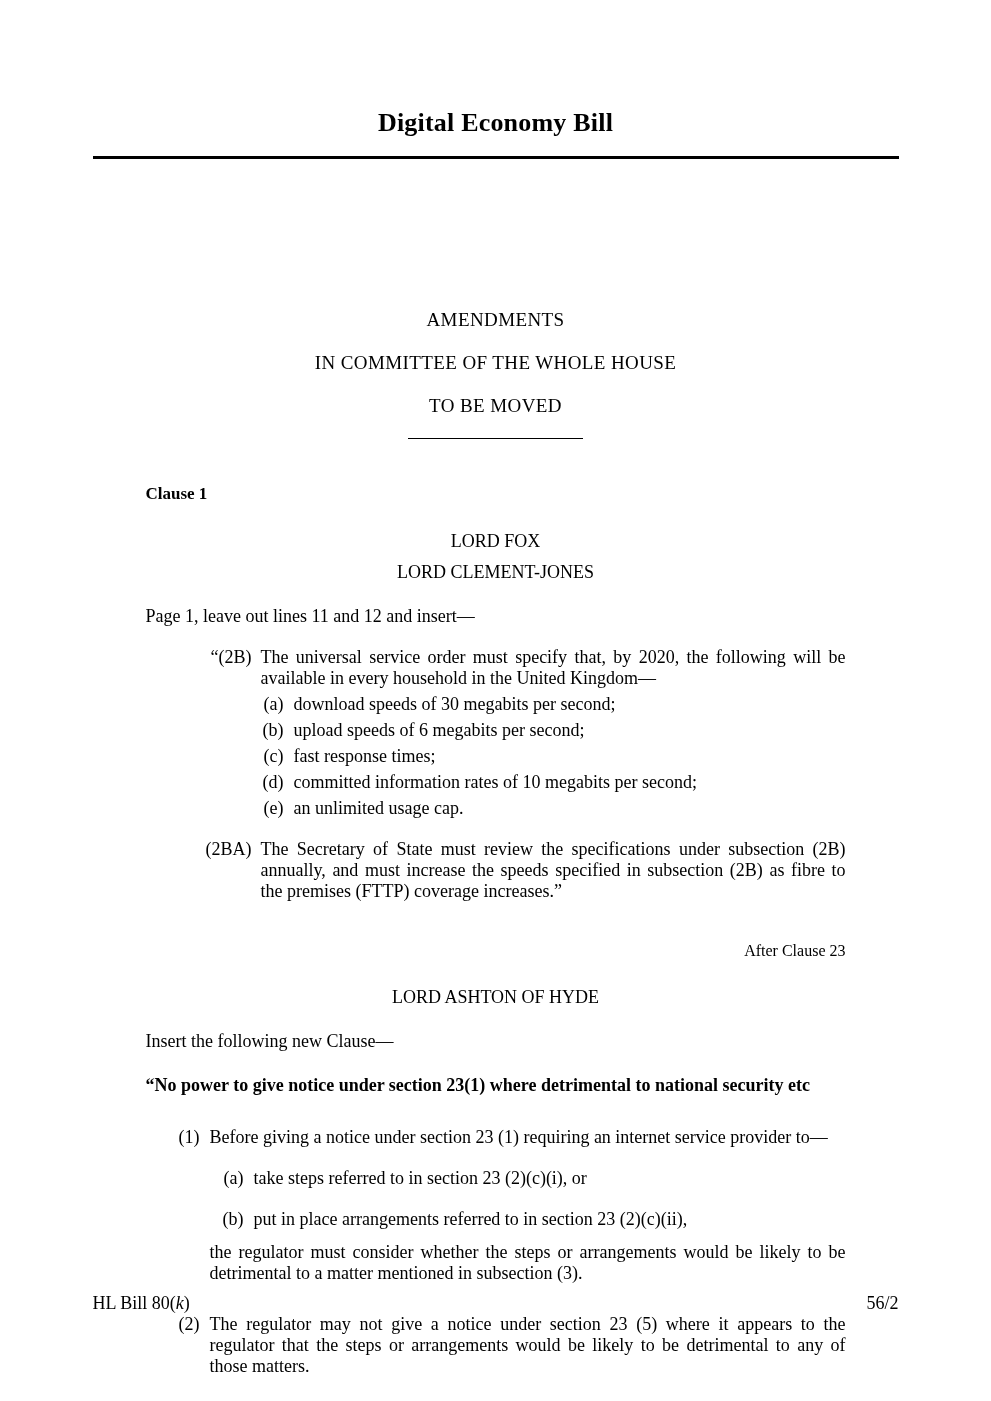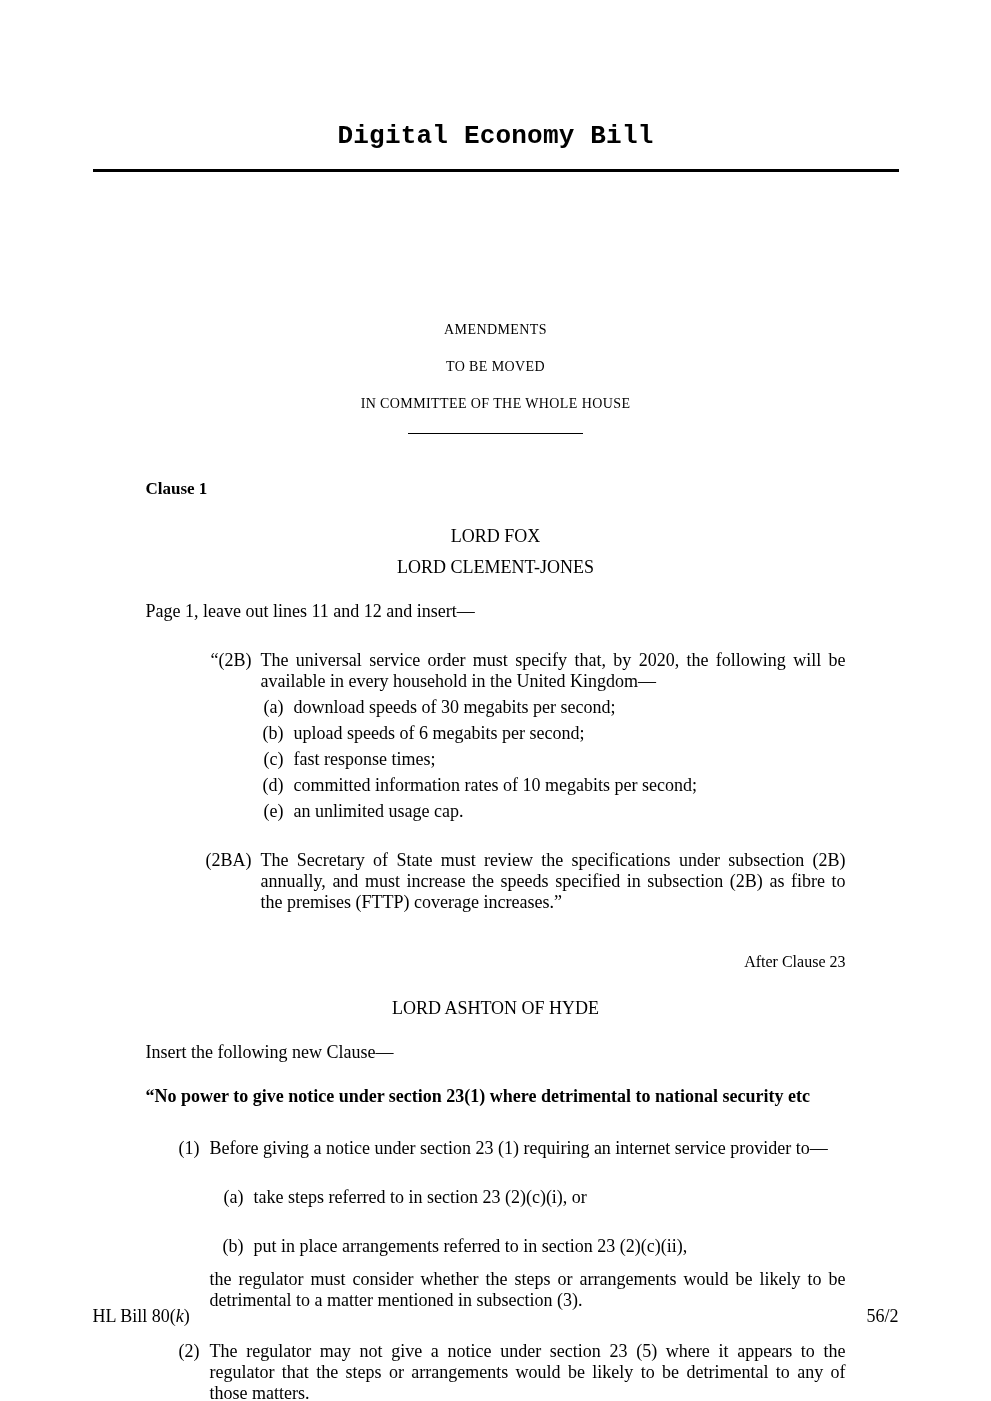--- a/index.html
+++ b/index.html
@@ -19,40 +19,39 @@
     width: 991px;
     height: 1401px;
     box-sizing: border-box;
     padding: 0;
   }
   .doc-title {
     text-align: center;
     font-size: 26px;
     font-weight: bold;
     letter-spacing: 0.2px;
-    margin: 13px;
+    margin: 0;
     padding-top: 108px;
-    font-family: Liberation Mono, monospace;
   }
   .title-rule {
     width: 806px;
     margin: 18px auto 0 auto;
     border-top: 2.5px solid #000;
     border-bottom: 1px solid #000;
     height: 3px;
     box-sizing: border-box;
   }
   .content {
     width: 700px;
     margin: 0 auto;
     padding-top: 150px;
   }
   .heading-line {
     text-align: center;
-    font-size: 14px;
+    font-size: 19px;
     letter-spacing: 0.4px;
     margin: 0 0 21px 0;
   }
   .heading-line.first { margin-top: 0; }
   .short-rule {
     width: 175px;
     border-top: 1px solid #000;
     margin: 20px auto 0 auto;
     height: 0;
   }
@@ -117,21 +116,21 @@
     text-align: left;
     line-height: 1.3;
   }
   .section-head {
     text-align: right;
     font-size: 16px;
     font-weight: normal;
     margin: 40px 0 0 0;
   }
   .spaced-top-lg { margin-top: 30px; }
-  .spaced-top-md { margin-top: 28px; }
+  .spaced-top-md { margin-top: 20px; }
 
   .footer {
     position: absolute;
     left: 0;
     right: 0;
     bottom: 87px;
     width: 806px;
     margin: 0 auto;
     display: flex;
     justify-content: space-between;
@@ -143,22 +142,22 @@
 <body>
 
 <div class="page">
 
   <h1 class="doc-title">Digital Economy Bill</h1>
   <div class="title-rule"></div>
 
   <div class="content">
 
     <div class="heading-line first">AMENDMENTS</div>
+    <div class="heading-line">IN COMMITTEE OF THE WHOLE HOUSE</div>
     <div class="heading-line">TO BE MOVED</div>
-    <div class="heading-line">IN COMMITTEE OF THE WHOLE HOUSE</div>
 
     <div class="short-rule"></div>
 
     <div class="clause-head">Clause 1</div>
 
     <div class="sponsor-block">
       <div class="sponsor">LORD FOX</div>
       <div class="sponsor">LORD CLEMENT-JONES</div>
     </div>
 

